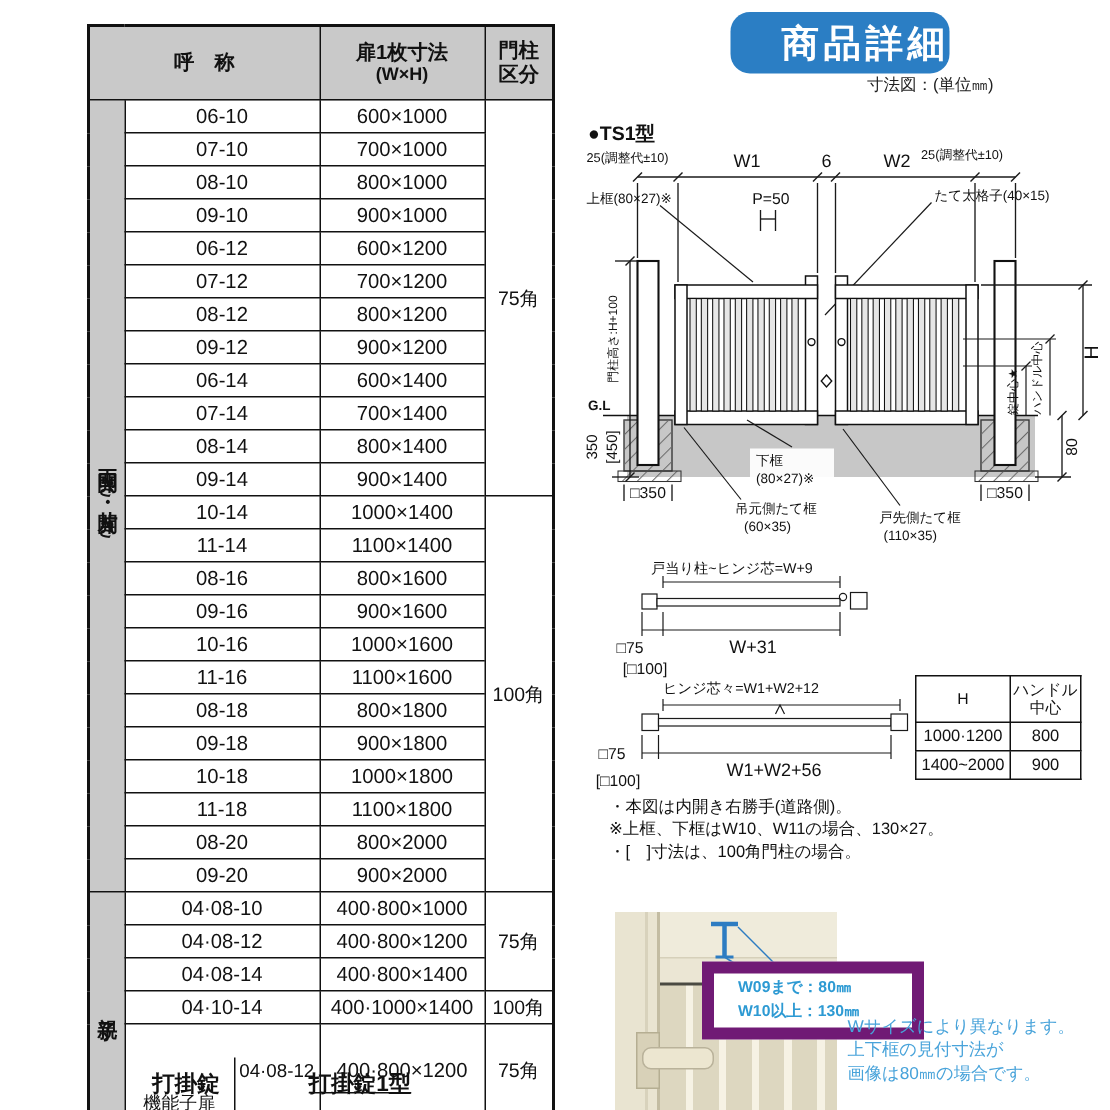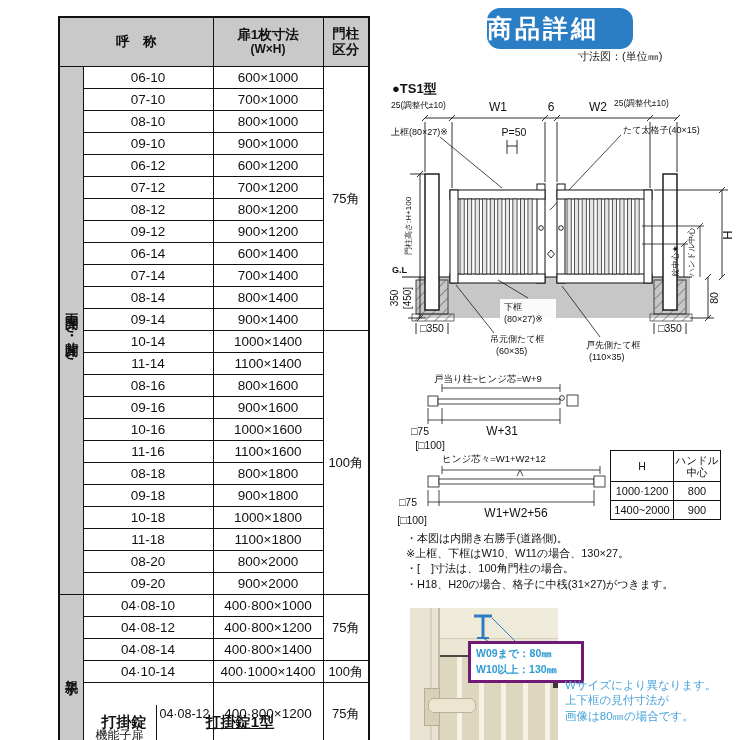--- a/index.html
+++ b/index.html
@@ -17,21 +17,21 @@
   td.col-group{background:#c9c9c9;}
   .vert{writing-mode:vertical-rl;text-orientation:upright;letter-spacing:3px;font-size:13.5px;font-weight:bold;}
   td.col-name,td.col-size,td.col-post{font-size:13.5px;height:21px;}
   td.col-post{font-size:13px;}
   .splitwrap{display:flex;width:100%;height:100%;align-items:center;}
   .splitwrap .subcell{flex:0 0 72px;border-right:1px solid #111;font-size:12px;height:100%;display:flex;align-items:center;justify-content:center;margin-top:44px;}
   .splitwrap .subcell2{flex:1;font-size:12.5px;display:flex;align-items:center;justify-content:center;height:100%;}
   .foot-label{position:absolute;font-size:15px;font-weight:bold;transform:translateX(-50%);white-space:nowrap;}
   
   .badge{position:absolute;left:487px;top:8px;width:146px;height:41px;background:#2b7ec4;border-radius:13px;
-    display:flex;align-items:center;justify-content:flex-start;color:#fff;font-size:25px;font-weight:bold;letter-spacing:3px;}
+    display:flex;align-items:center;justify-content:flex-end;color:#fff;font-size:25px;font-weight:bold;letter-spacing:3px;}
   .unit-note{position:absolute;left:578px;top:49px;font-size:11px;color:#222;white-space:nowrap;}
   
   .diagram{position:absolute;left:390px;top:78px;}
   .diagram text{font-family:"Liberation Sans","DejaVu Sans",sans-serif;fill:#111;}
   
   .handle-table{position:absolute;left:610px;top:450px;border-collapse:collapse;background:#fff;}
   .handle-table th,.handle-table td{border:1px solid #111;text-align:center;padding:0;font-weight:normal;}
   .handle-table th{font-size:10.5px;line-height:1.15;height:30px;}
   .handle-table td{font-size:11px;height:18px;}
   .ht-c1{width:62px;} .ht-c2{width:46px;}
@@ -41,22 +41,22 @@
   .photo{position:absolute;left:410px;top:608px;width:148px;height:132px;background:#efebdb;overflow:hidden;}
   .photo .stile{position:absolute;left:0;top:0;width:28px;height:100%;background:#e9e4d1;border-right:2px solid #c3bca2;}
   .photo .stile-line{position:absolute;left:20px;top:0;width:2px;height:100%;background:#d8d2bc;}
   .photo .rail{position:absolute;left:30px;top:30px;right:0;height:16px;background:#ebe6d4;border-top:1px solid #d6d0ba;border-bottom:3px solid #4a4a42;}
   .photo .bars{position:absolute;left:30px;top:49px;right:0;bottom:0;
     background:repeating-linear-gradient(90deg,#ddd7c0 0 17px,#f6f2e4 17px 22px);}
   .photo .handle-base{position:absolute;left:14px;top:80px;width:14px;height:36px;background:#d8d1b8;border:1px solid #b5ae92;}
   .photo .handle-lever{position:absolute;left:18px;top:90px;width:46px;height:13px;background:#ece6d0;border:1px solid #b9b29a;border-radius:6px;}
   .photo .keeper{position:absolute;right:0;top:58px;width:5px;height:22px;background:#3a3a3a;}
   .photo .tmark{position:absolute;left:0;top:0;}
-  .size-tag{position:absolute;left:468px;top:641px;width:100px;background:#fff;border:3px solid #701a75;
-    color:#2d9ad3;font-size:10.5px;font-weight:bold;line-height:1.5;padding:2px 5px;white-space:nowrap;}
+  .size-tag{position:absolute;left:468px;top:641px;width:100px;background:#fff;border:8px solid #701a75;
+    color:#2d9ad3;font-size:10.5px;font-weight:bold;line-height:1.5;padding:2px 16px;white-space:nowrap;}
   .photo-caption{position:absolute;left:565px;top:678px;font-size:11.5px;line-height:1.33;color:#48a3da;white-space:nowrap;}
 </style>
 </head>
 <body>
 
 <div class="spec-wrap">
   <table class="spec">
     <colgroup>
         <col style="width:24px">
         <col style="width:130px">
@@ -434,21 +434,20 @@
         <td class="ht-c1">1400~2000</td>
         <td class="ht-c2">900</td>
       </tr>
     </tbody>
 </table>
 
 <div class="notes">
   <div>・本図は内開き右勝手(道路側)。</div>
   <div>※上框、下框はW10、W11の場合、130×27。</div>
   <div>・[　]寸法は、100角門柱の場合。</div>
-  <div>・H18、H20の場合、格子に中桟(31×27)がつきます。</div>
 </div>
 
 <div class="photo">
   <div class="stile">
       <div class="stile-line"></div>
     </div>
   <div class="rail"></div>
   <div class="bars"></div>
   <div class="handle-base"></div>
   <div class="handle-lever"></div>

